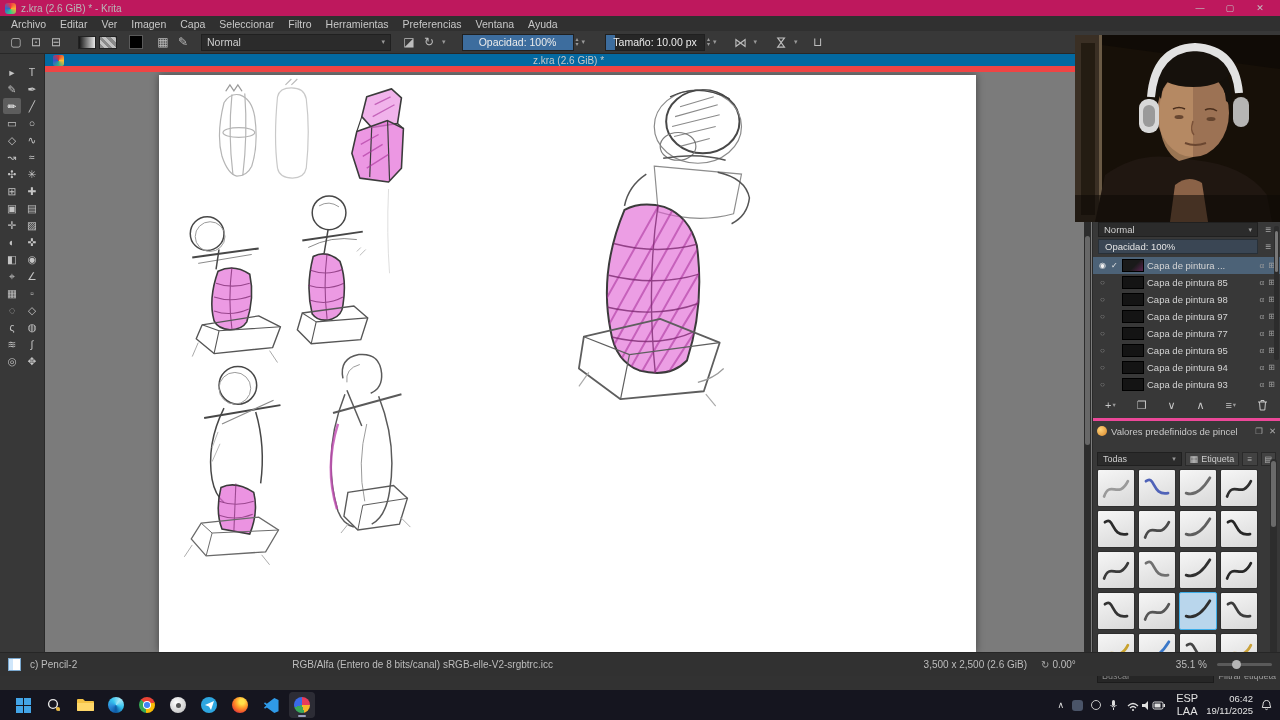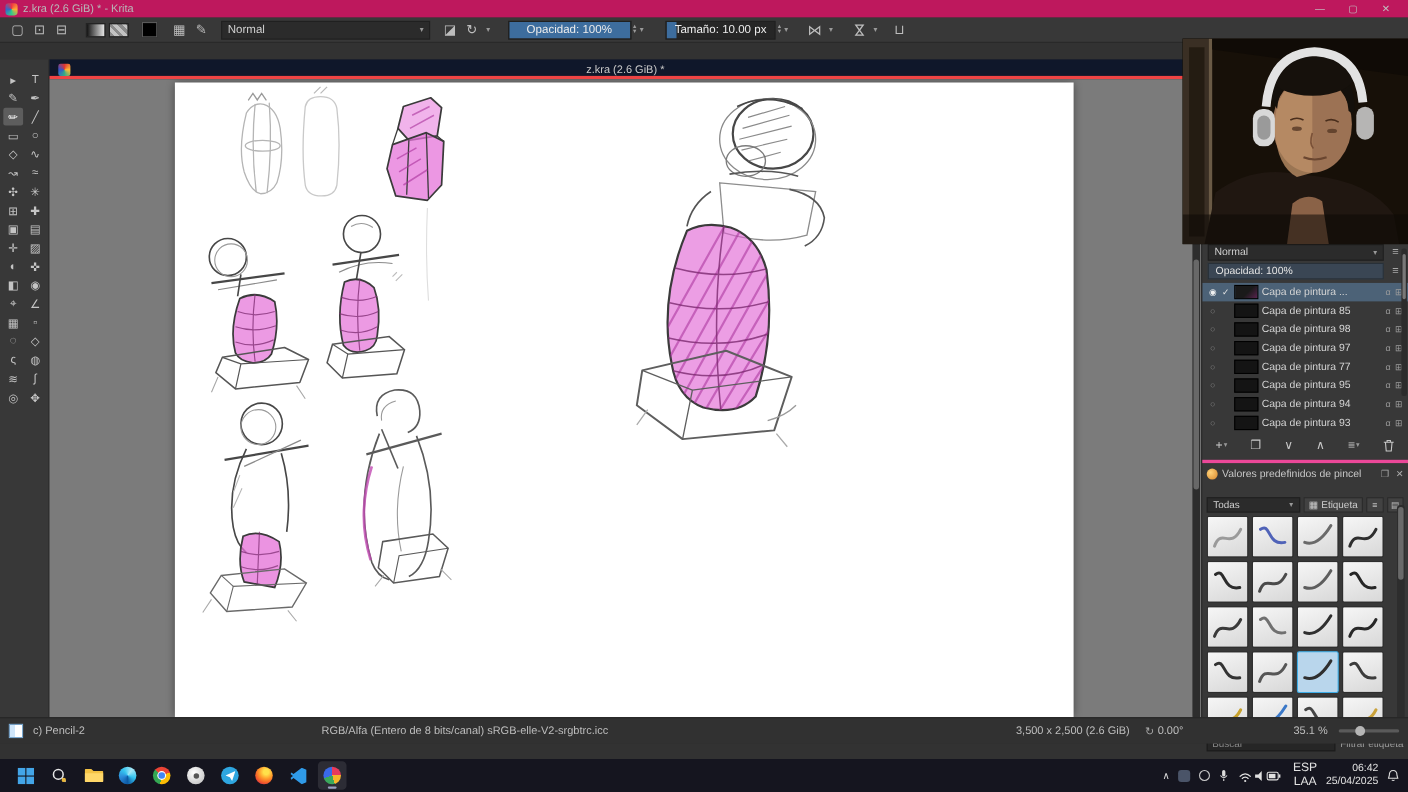--- a/index.html
+++ b/index.html
@@ -37,21 +37,21 @@
   .mirror{margin-left:14px;font-size:13px;color:#bdbdbd}
   .rot90{display:inline-block;transform:rotate(90deg)}
 
   
   .toolbox{position:absolute;left:0;top:54px;width:45px;bottom:54px;background:#383838;border-right:1px solid #2a2a2a;display:grid;grid-template-columns:18px 18px;justify-content:center;align-content:start;gap:1px 2px;padding-top:10px}
   .tool{width:18px;height:16px;display:flex;align-items:center;justify-content:center;font-size:10.5px;color:#c4c4c4;border-radius:2px}
   .tool.selected{background:#5d5d5d;color:#fff}
 
   
   .canvas-col{position:absolute;left:45px;top:54px;right:188px;bottom:54px;display:flex;flex-direction:column}
-  .tabbar{height:18px;background:#0f172a;border-bottom:3px solid #ef4444;position:relative;display:flex;align-items:flex-end;flex:none}
+  .tabbar{height:18px;background:#0369a1;border-bottom:6px solid #ef4444;position:relative;display:flex;align-items:flex-end;flex:none}
   .tab-ico{width:11px;height:11px;margin-left:8px;border-radius:2px;background:conic-gradient(#d33,#fb3,#3a8,#35c,#d33)}
   .tab-title{position:absolute;left:0;right:0;text-align:center;font-size:10px;color:#c8c8c8}
   .canvas-area{flex:1;position:relative;background:#7b7b7b;overflow:hidden}
   .white-canvas{position:absolute;left:114px;top:3px;width:817px;height:577px;background:#ffffff;box-shadow:0 0 8px rgba(0,0,0,.45)}
   .white-canvas svg{display:block;width:100%;height:100%}
   .hscroll{position:absolute;left:114px;right:10px;bottom:2px;height:7px;background:#2d2d2d;border-radius:3px}
   .hscroll .sh{position:absolute;left:34%;width:32%;top:1px;bottom:1px;background:#686868;border-radius:3px}
   .vscroll{position:absolute;right:1px;top:2px;bottom:12px;width:7px;background:#2d2d2d;border-radius:3px}
   .vscroll .sh{position:absolute;top:28%;height:36%;left:1px;right:1px;background:#686868;border-radius:3px}
 
@@ -146,20 +146,34 @@
   <div class="titlebar">
     <div class="app-ico"></div>
     <span>z.kra (2.6 GiB) * - Krita</span>
     <div class="win-controls">
       <div class="wc">—</div>
       <div class="wc">▢</div>
       <div class="wc">✕</div>
     </div>
   </div>
 
+  <div class="menubar">
+
+  <span class="menu-item">Archivo</span>
+      <span class="menu-item">Editar</span>
+      <span class="menu-item">Ver</span>
+      <span class="menu-item">Imagen</span>
+      <span class="menu-item">Capa</span>
+      <span class="menu-item">Seleccionar</span>
+      <span class="menu-item">Filtro</span>
+      <span class="menu-item">Herramientas</span>
+      <span class="menu-item">Preferencias</span>
+      <span class="menu-item">Ventana</span>
+      <span class="menu-item">Ayuda</span>
+    </div>
 
   <div class="toolbar">
     <div class="ti">▢</div>
     <div class="ti">⊡</div>
     <div class="ti">⊟</div>
     <div class="swatch-grad"></div>
     <div class="swatch-pat"></div>
     <div class="fgbg"></div>
     <div class="ti" style="margin-left:10px">▦</div>
     <div class="ti">✎</div>
@@ -855,21 +869,21 @@
         <rect x="27" y="3" width="10" height="7" rx="1.5" fill="none" stroke="#e0e0e0"></rect>
         <rect x="28.5" y="4.5" width="6" height="4" fill="#e0e0e0"></rect>
         <rect x="37.5" y="5" width="1.5" height="3" fill="#e0e0e0"></rect>
       </svg>
       <div class="tb-lang">
         <div>ESP</div>
         <div>LAA</div>
       </div>
       <div class="tb-clock">
         <div>06:42</div>
-        <div>25/04/2025</div>
+        <div>19/11/2025</div>
       </div>
       <svg width="11" height="12" viewBox="0 0 11 12">
         <path d="M5.5 1.5 Q9 1.5 9 6 L9.7 8.5 H1.3 L2 6 Q2 1.5 5.5 1.5 Z" fill="none" stroke="#dddddd"></path>
         <path d="M4.3 10 Q5.5 11.2 6.7 10" stroke="#dddddd" fill="none"></path>
       </svg>
     </div>
   </div>
 
   <div class="webcam">
     <svg width="205" height="187" viewBox="0 0 205 187">

